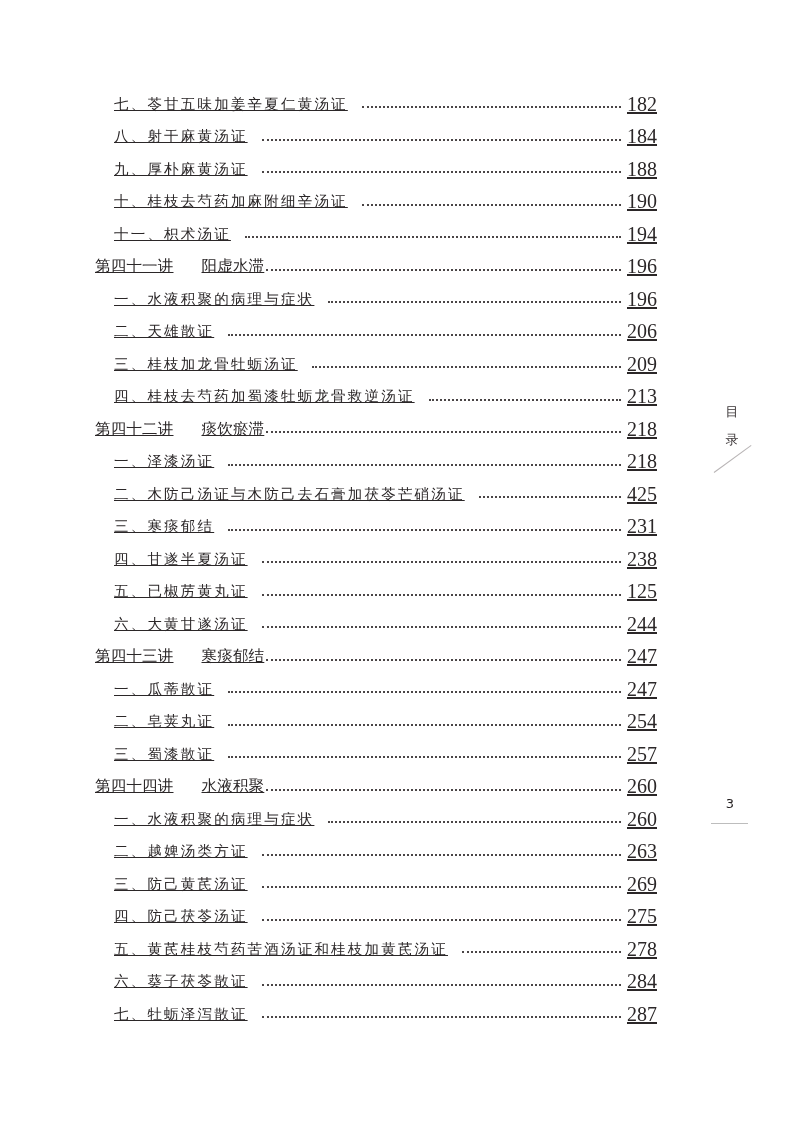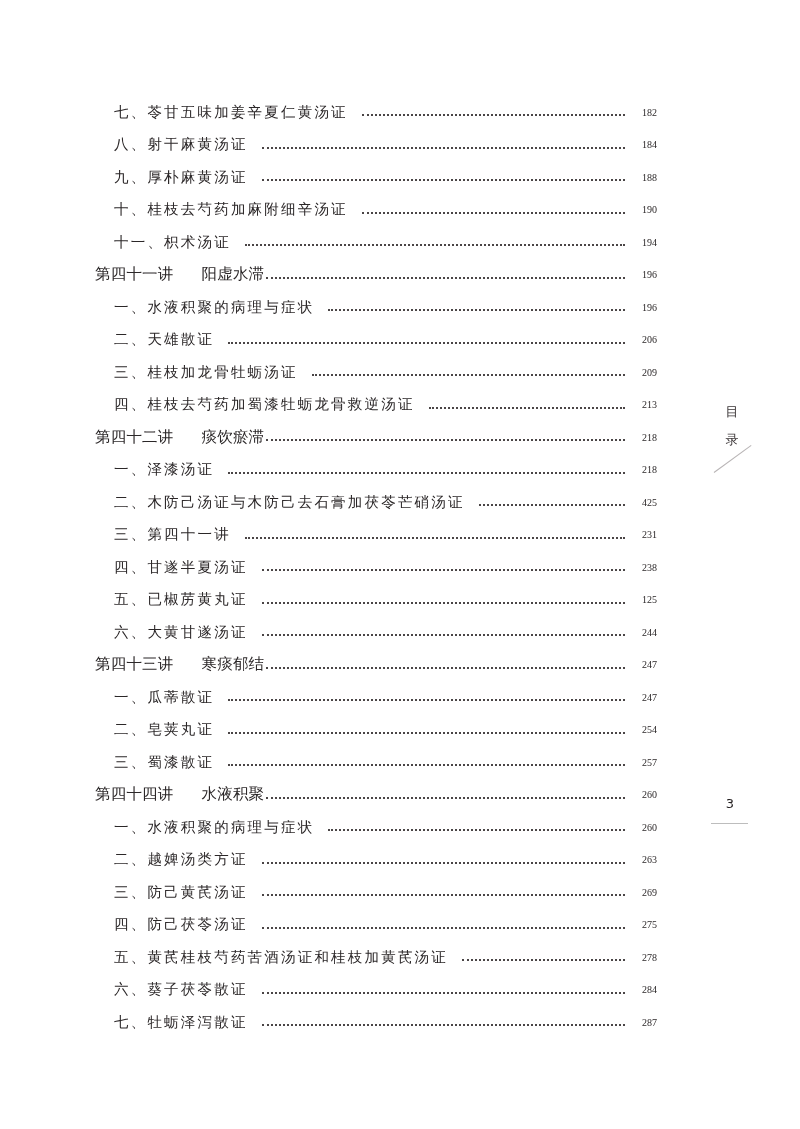--- a/index.html
+++ b/index.html
@@ -1,27 +1,27 @@
 <!DOCTYPE html>
 <html><head>
 <meta charset="utf-8">
 <style>
   html, body { margin: 0; padding: 0; background: #ffffff; }
   body { width: 800px; height: 1129px; position: relative; overflow: hidden;
          font-family: "DejaVu Serif", "Liberation Serif", serif; color: #2b2728; }
-  .toc { position: absolute; left: 95px; top: 96px; width: 562px; }
+  .toc { position: absolute; left: 95px; top: 88px; width: 562px; text-decoration: underline; }
   .row { position: relative; height: 32.5px; display: flex; align-items: center; font-size: 14.5px; white-space: nowrap; }
   .row.sub { padding-left: 19px; letter-spacing: 2.2px; }
   .row.chapter { padding-left: 0; letter-spacing: 0.2px; font-size: 15.5px; }
   .row .label { flex: 0 0 auto; }
   .row .chap-num { margin-right: 28px; }
   .row .dots { flex: 1 1 auto; overflow: hidden; height: 14px; margin: 0 6px 0 14px;
                border-bottom: 2px dotted #4a4546; transform: translateY(-4px); letter-spacing: 0; }
   .row.chapter .dots { margin-left: 2px; }
-  .row .page { flex: 0 0 auto; font-family: "Liberation Serif", "DejaVu Serif", serif; font-size: 10px; letter-spacing: 0; text-align: right; min-width: 26px; }
+  .row .page { flex: 0 0 auto; font-family: "Liberation Serif", "DejaVu Serif", serif; font-size: 20px; letter-spacing: 0; text-align: right; min-width: 26px; }
   .side-tab { position: absolute; left: 722px; top: 398px; width: 20px; text-align: center; font-size: 13px; color: #3a3536; line-height: 28px; }
   .side-slash { position: absolute; left: 714px; top: 440px; width: 46px; height: 1px; background: #b8b4b5; transform: rotate(-36deg); transform-origin: left center; top: 472px; }
   .page-num { position: absolute; left: 720px; top: 796px; width: 20px; text-align: center; font-family: "DejaVu Sans", sans-serif; font-size: 13px; color: #231f20; }
   .page-rule { position: absolute; left: 711px; top: 823px; width: 37px; height: 1px; background: #bdbdbd; }
 </style>
 </head>
 <body>
 
 <div class="toc" id="toc">
     <div class="row sub">
@@ -85,21 +85,21 @@
       <span class="label">一、泽漆汤证</span>
       <span class="dots"></span>
       <span class="page">218</span>
     </div>
     <div class="row sub">
       <span class="label">二、木防己汤证与木防己去石膏加茯苓芒硝汤证</span>
       <span class="dots"></span>
       <span class="page">425</span>
     </div>
     <div class="row sub">
-      <span class="label">三、第四十一讲</span>
+      <span class="label">三、寒痰郁结</span>
       <span class="dots"></span>
       <span class="page">231</span>
     </div>
     <div class="row sub">
       <span class="label">四、甘遂半夏汤证</span>
       <span class="dots"></span>
       <span class="page">238</span>
     </div>
     <div class="row sub">
       <span class="label">五、已椒苈黄丸证</span>

